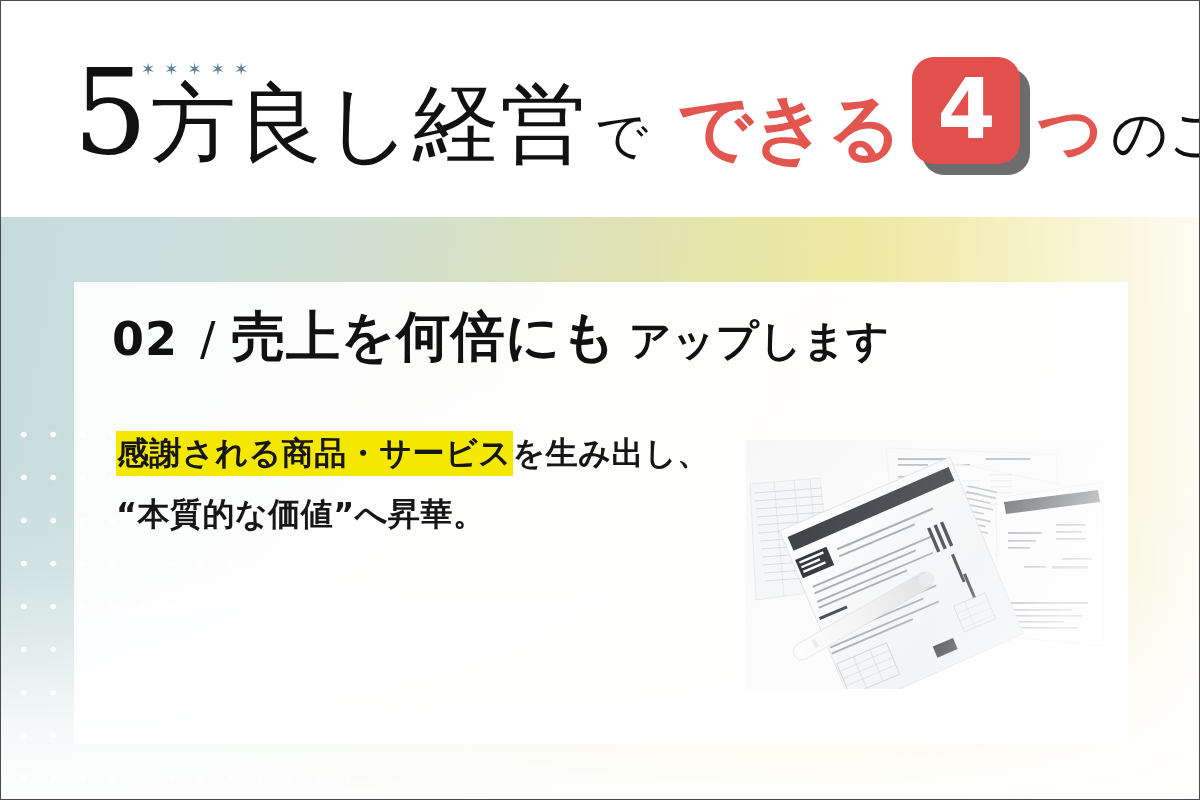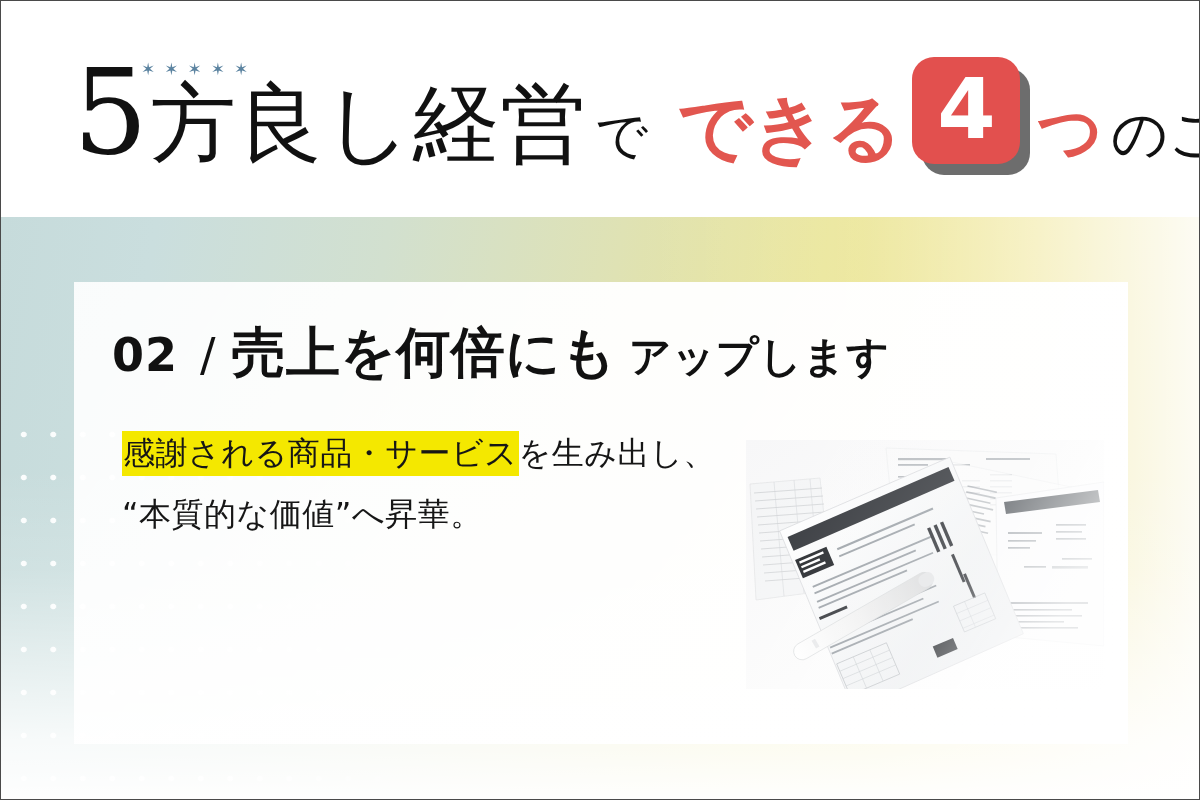--- a/index.html
+++ b/index.html
@@ -150,21 +150,21 @@
   
   .card {
     position:absolute; left:73px; top:281px;
     width:1054px; height:462px;
     background:linear-gradient(125deg, rgba(255,255,255,0.90) 0%, rgba(255,255,255,0.96) 35%, rgba(255,255,255,0.99) 70%, rgba(255,255,255,1) 100%);
     z-index:3;
   }
 
   
   .heading {
-    position:absolute; left:38px; top:44px;
+    position:absolute; left:38px; top:28px;
     display:flex; align-items:baseline;
     white-space:nowrap;
   }
   .h-num {
     font-family:"DejaVu Sans", sans-serif;
     font-size:46px; font-weight:700;
     color:#111; line-height:1;
     letter-spacing:1px;
   }
   .h-slash {
@@ -182,22 +182,23 @@
   .h-sub {
     font-family:Liberation Serif, serif;
     font-size:42px; font-weight:700;
     color:#111; line-height:1;
     margin-left:12px;
     letter-spacing:0.5px;
   }
 
   
   .bodytext {
-    position:absolute; left:48px; top:155px;
+    position:absolute; left:42px; top:155px;
     width:640px;
+    font-weight:bold;
   }
   .bline {
     font-family:"DejaVu Sans", sans-serif;
     font-size:32px;
     color:#161616;
     line-height:1;
     margin-bottom:29px;
     white-space:nowrap;
     letter-spacing:0.5px;
   }

